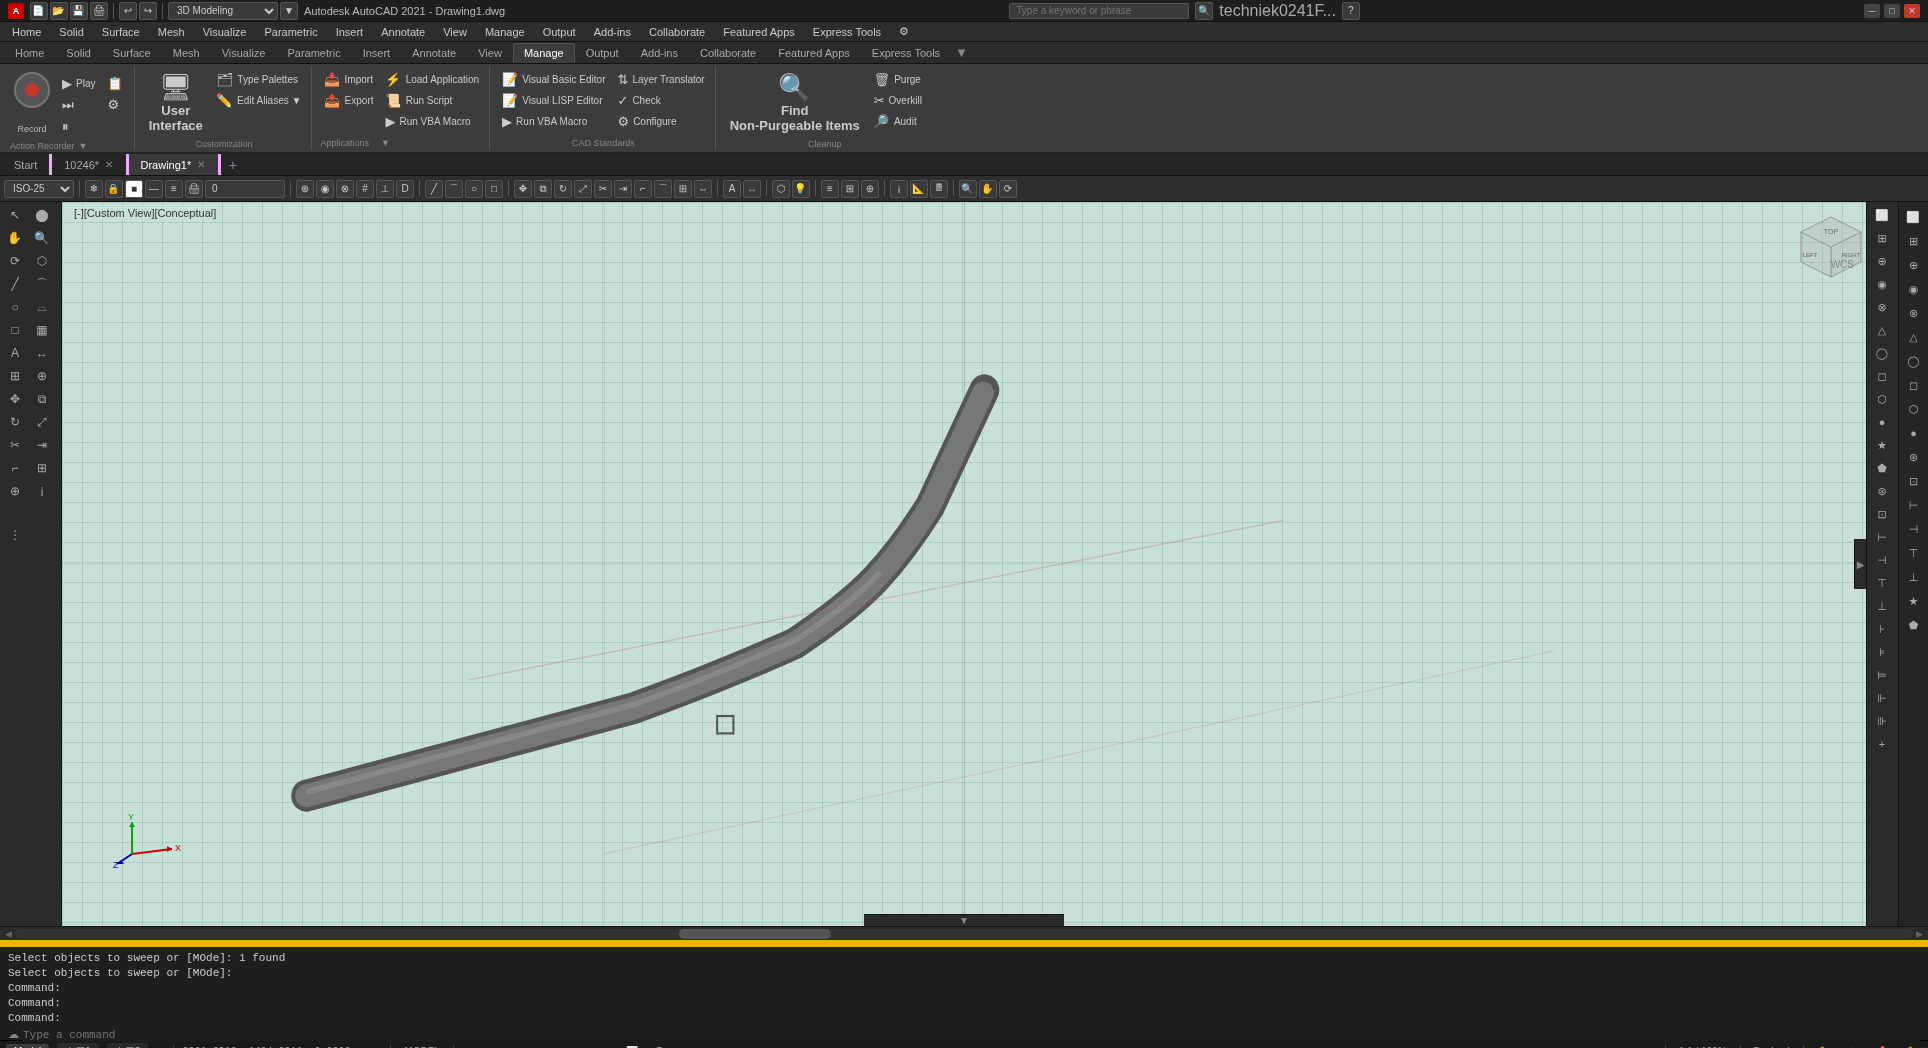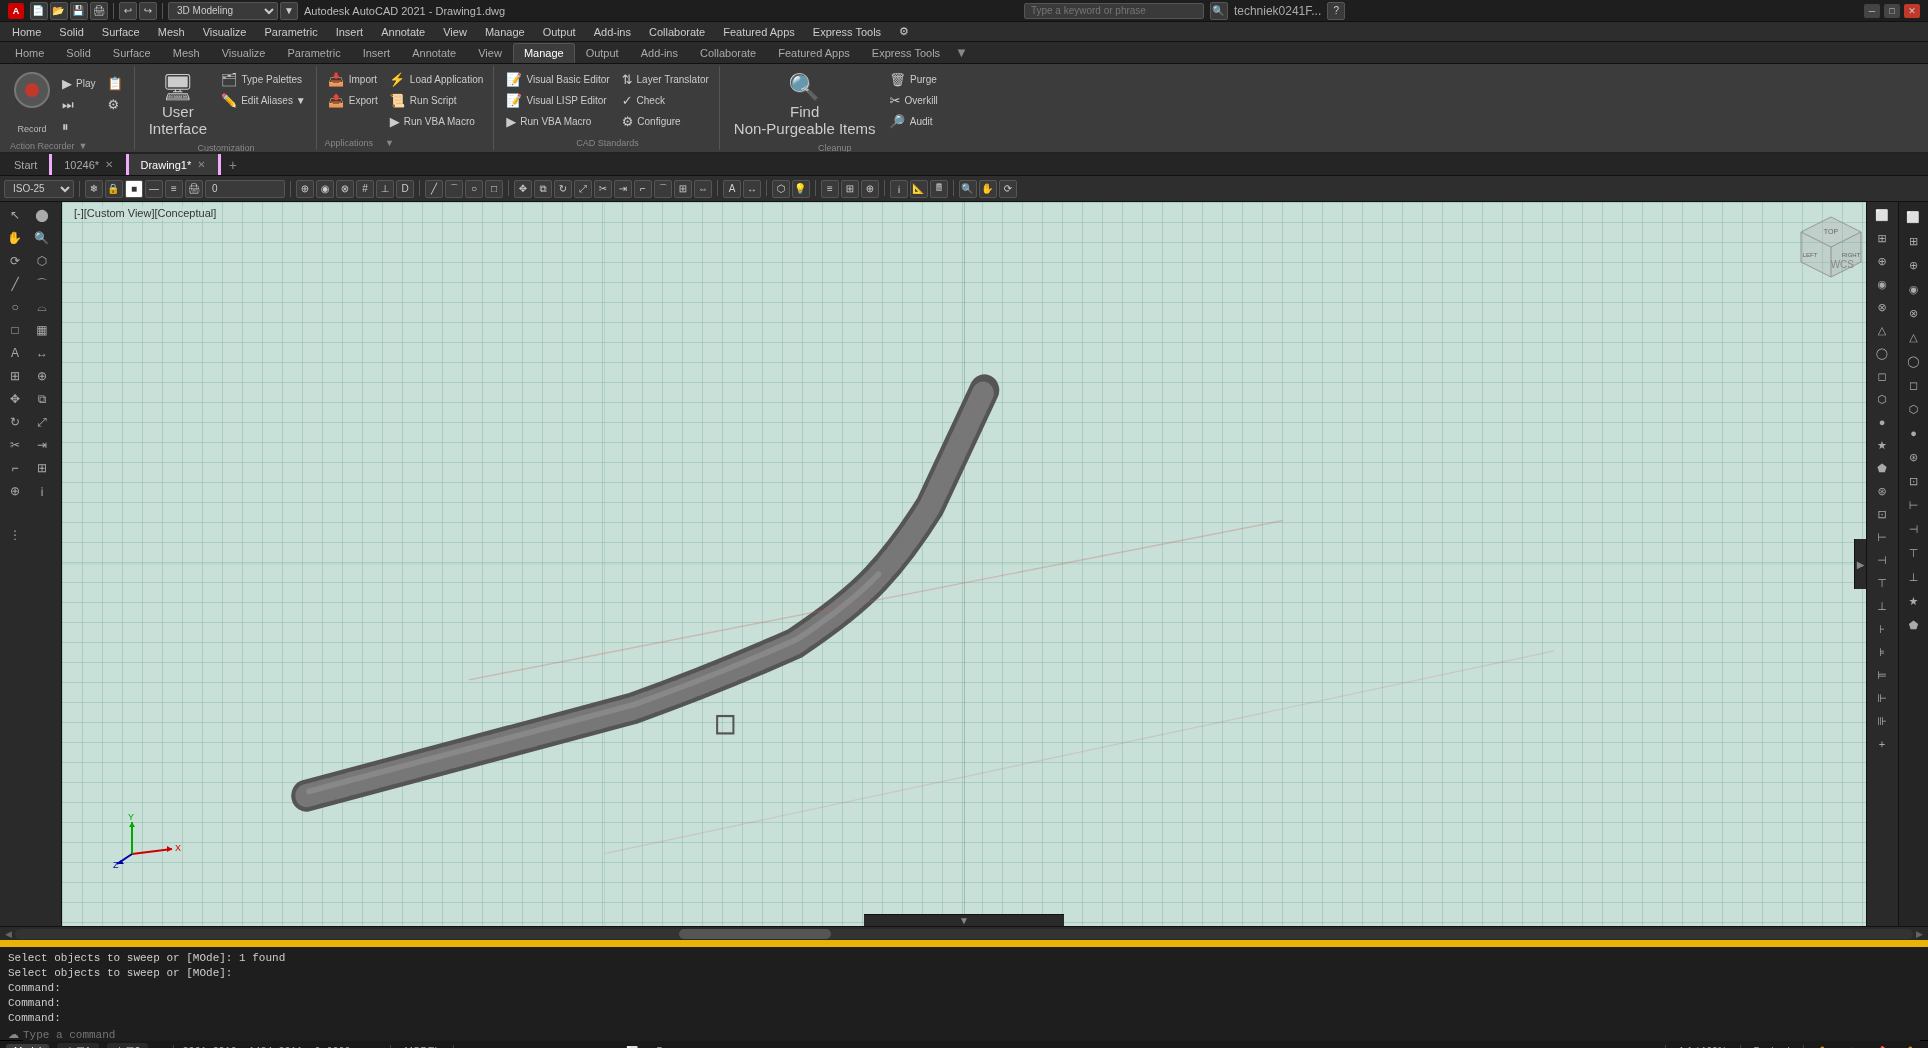--- a/index.html
+++ b/index.html
@@ -120,21 +120,21 @@
       align-items: center;
       justify-content: center;
       padding: 4px 6px;
       cursor: pointer;
       border-radius: 3px;
       color: #ccc;
       min-width: 50px;
       gap: 3px;
     }
     .ribbon-big-btn .big-icon { font-size: 26px; line-height: 1; }
-    .ribbon-big-btn .big-label { font-size: 15px; text-align: center; white-space: nowrap; }
+    .ribbon-big-btn .big-label { font-size: 13px; text-align: center; white-space: nowrap; font-weight: bold; }
 
     
     .action-rec-area {
       display: flex;
       flex-direction: column;
       align-items: center;
       gap: 16px;
       padding: 2px 4px;
     }
     .rec-icon-big {
@@ -460,21 +460,21 @@
       <select class="toolbar-select" style="width:110px;">
         <option>3D Modeling</option>
       </select>
       <div class="toolbar-btn-sm">▼</div>
     </div>
     <div class="title-text">Autodesk AutoCAD 2021 - Drawing1.dwg</div>
   </div>
   <div style="display:flex;align-items:center;gap:6px;">
     <input class="search-box" type="text" placeholder="Type a keyword or phrase" style="">
     <div class="toolbar-btn-sm">🔍</div>
-    <div style="color:#aaa;font-size:12px;">techniek0241F...</div>
+    <div style="color:#aaa;font-size:16px;">techniek0241F...</div>
     <div class="toolbar-btn-sm">?</div>
   </div>
   <div class="window-controls">
     <div class="wc">─</div>
     <div class="wc">□</div>
     <div class="wc close">✕</div>
   </div>
 </div>
 
 <div id="menu-bar">

